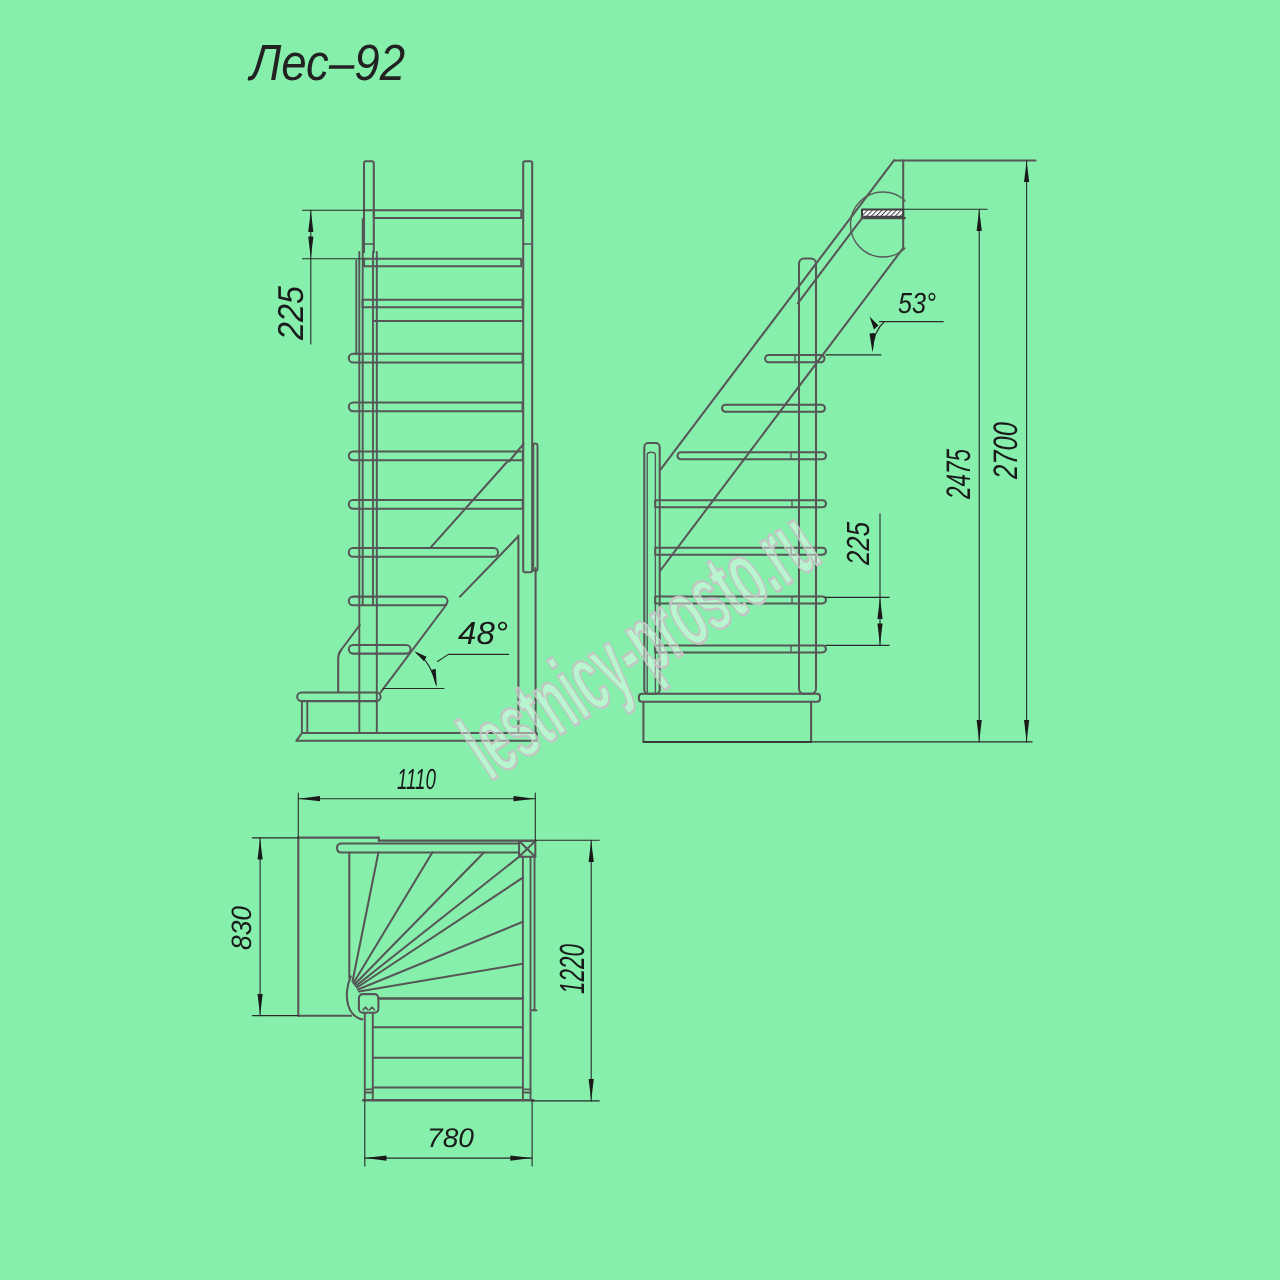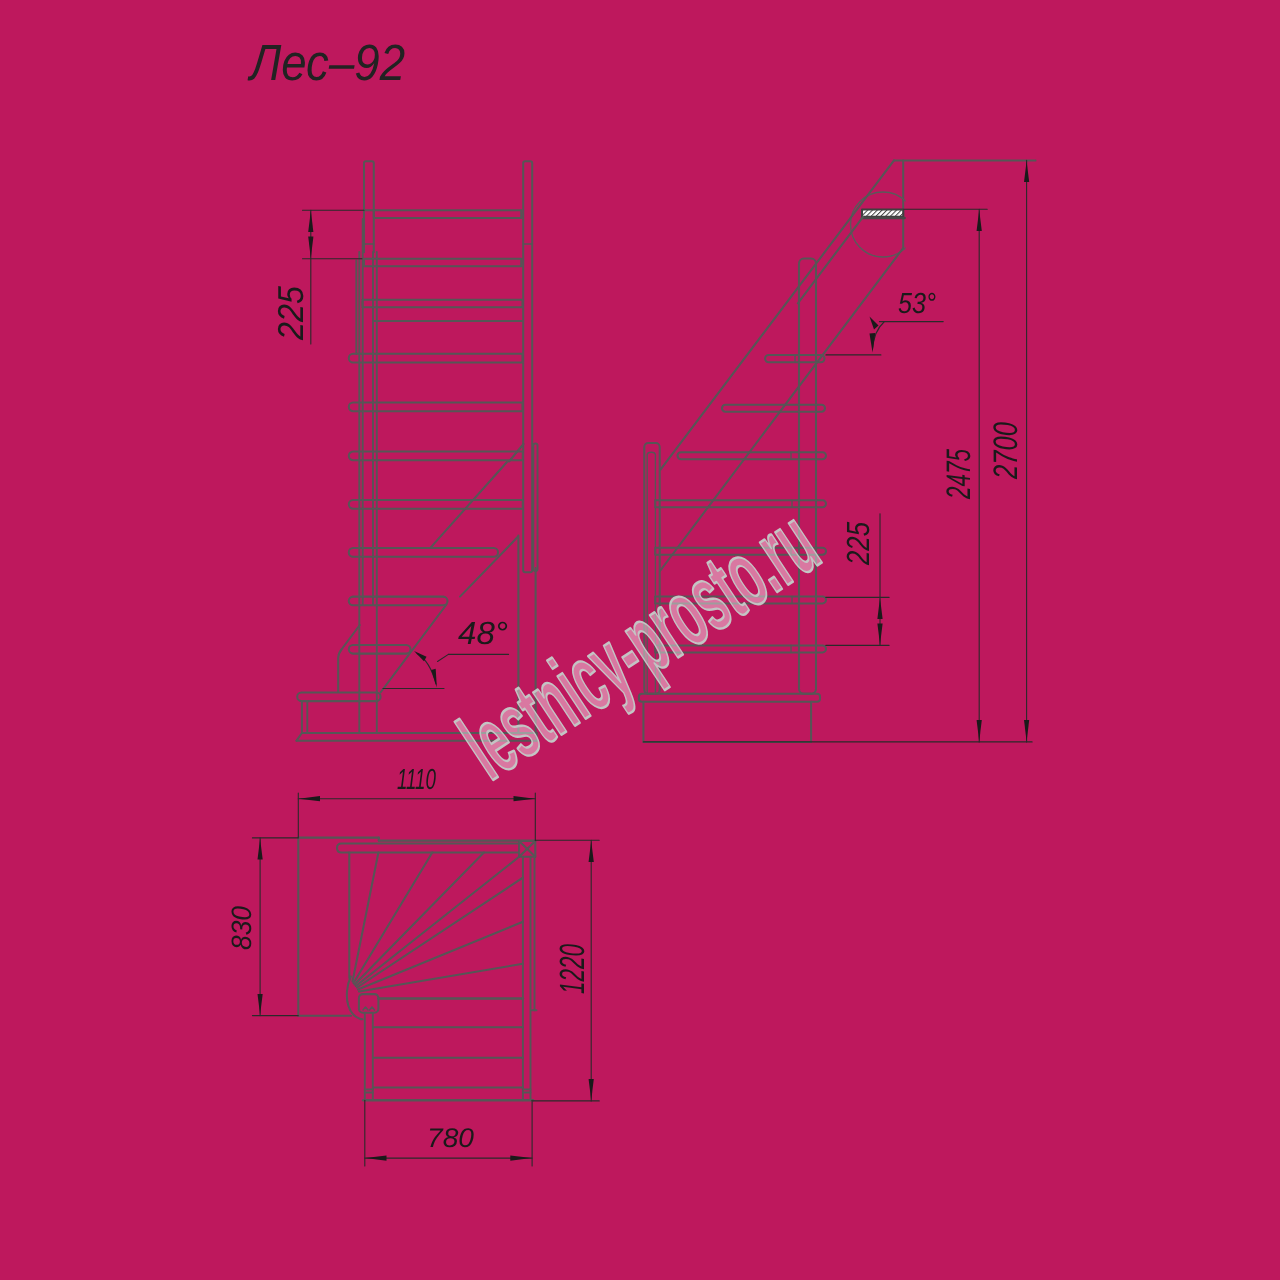--- a/index.html
+++ b/index.html
@@ -1,16 +1,16 @@
 <!DOCTYPE html>
 <html><head>
 <meta charset="utf-8">
 <style>
   html,body{margin:0;padding:0;background:#fff;}
-  .wrap{width:1280px;height:1280px;position:relative;background:#be185d;overflow:hidden;}
+  .wrap{width:1280px;height:1280px;position:relative;background:#86efac;overflow:hidden;}
   svg{position:absolute;left:0;top:0;transform:translateZ(0);}
   text{font-family:"Liberation Sans", sans-serif; text-rendering:geometricPrecision; -webkit-font-smoothing:antialiased;}
 </style>
 </head>
 <body>
 <div class="wrap">
 <svg width="1280" height="1280" viewBox="0 0 1280 1280">
 <defs>
   <pattern id="hatch" width="3.4" height="3.4" patternUnits="userSpaceOnUse" patternTransform="rotate(45)">
     <rect width="3.4" height="3.4" fill="#fff"></rect>

